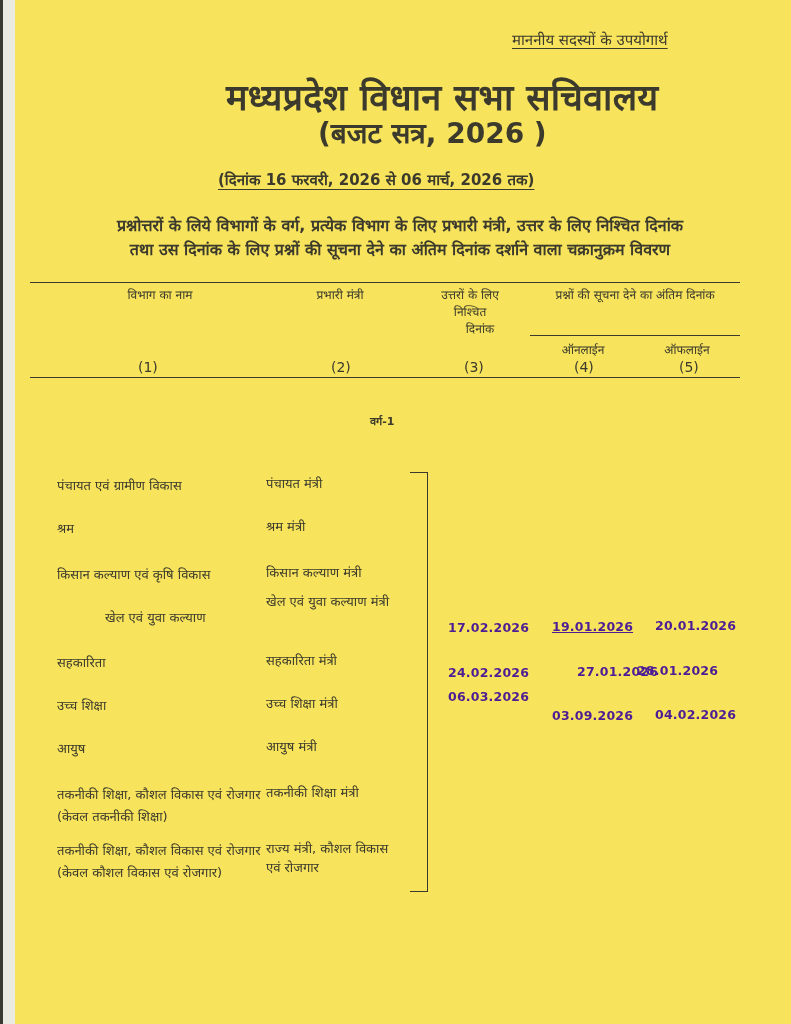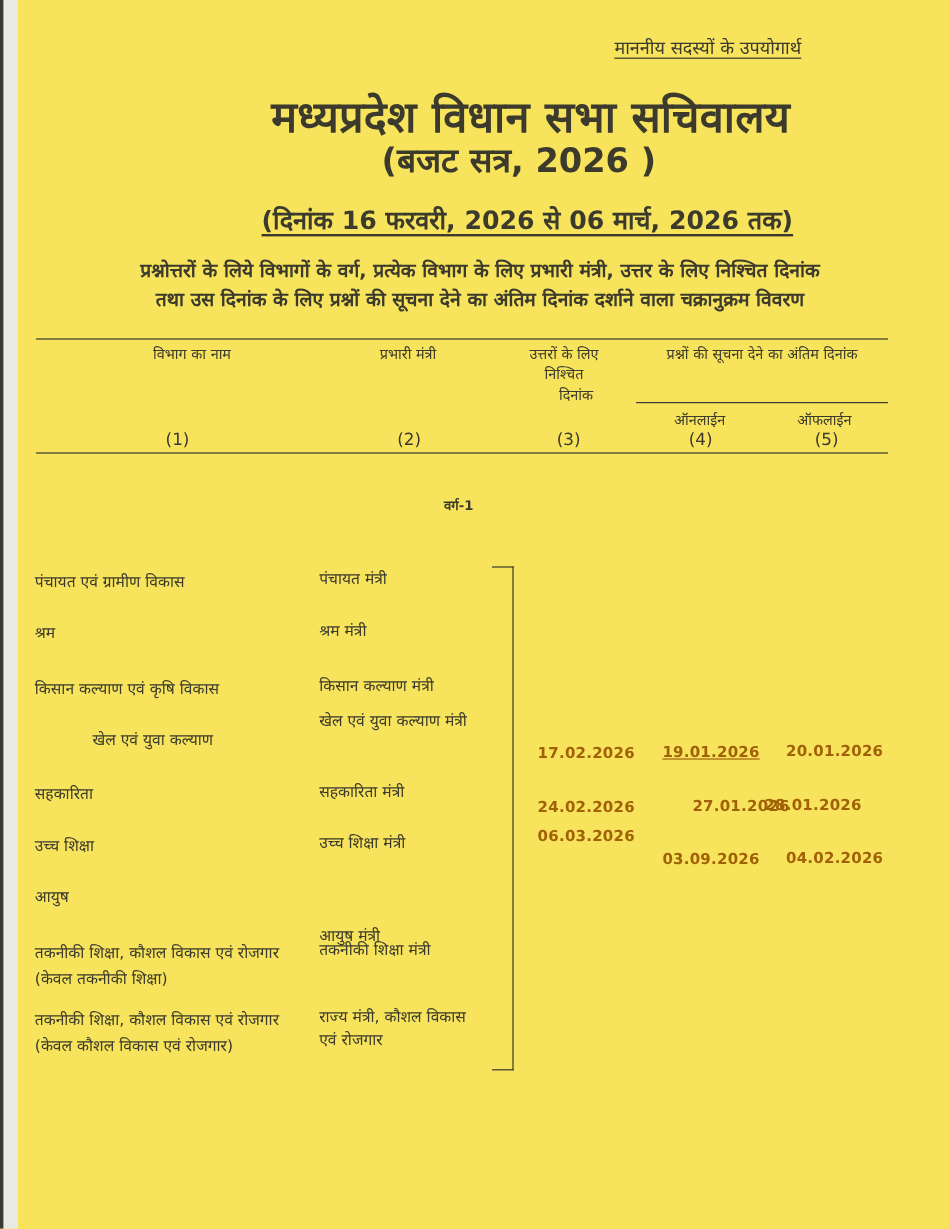--- a/index.html
+++ b/index.html
@@ -11,40 +11,40 @@
     }
     .edge-dark { position: absolute; left: 0; top: 0; width: 3px; height: 1024px; background: #3a3a34; }
     .edge-light { position: absolute; left: 3px; top: 0; width: 12px; height: 1024px; background: #e9ebe2; }
     .paper { position: absolute; left: 15px; top: 0; right: 0; bottom: 0; background: #f7e35c; }
 
     .abs { position: absolute; white-space: nowrap; }
 
     .for-members { left: 512px; top: 29px; font-size: 15px; text-decoration: underline; text-underline-offset: 3px; }
     .main-title { left: 226px; top: 72px; font-size: 36px; font-weight: bold; letter-spacing: 0.2px; }
     .session { left: 318px; top: 113px; font-size: 28px; font-weight: bold; }
-    .date-range { left: 218px; top: 169px; font-size: 21px; font-weight: bold; text-decoration: underline; text-underline-offset: 4px; }
+    .date-range { left: 218px; top: 169px; font-size: 15px; font-weight: bold; text-decoration: underline; text-underline-offset: 4px; }
     .desc { left: 40px; width: 720px; text-align: center; font-size: 16px; font-weight: bold; }
     .desc1 { top: 214px; }
     .desc2 { top: 238px; }
 
     .rule { position: absolute; height: 1px; background: #3b3a2c; }
     .th { position: absolute; font-size: 12px; text-align: center; white-space: nowrap; }
     .th-num { position: absolute; font-size: 14px; }
 
     .category { left: 370px; top: 413px; font-size: 11px; font-weight: bold; }
 
     .dept, .min { position: absolute; font-size: 13px; line-height: 22px; white-space: nowrap; }
-    .dept { left: 29px; text-align: center; }
+    .dept { left: 57px; text-align: center; }
     .min { left: 266px; }
 
     .bracket-v { position: absolute; left: 427px; top: 472px; width: 1px; height: 420px; background: #3b3a2c; }
     .bracket-t { position: absolute; left: 410px; top: 472px; width: 18px; height: 1px; background: #3b3a2c; }
     .bracket-b { position: absolute; left: 410px; top: 891px; width: 18px; height: 1px; background: #3b3a2c; }
 
-    .date { position: absolute; font-size: 12.5px; font-weight: bold; color: #a16207; letter-spacing: 0.2px; }
+    .date { position: absolute; font-size: 12.5px; font-weight: bold; color: #4c1d95; letter-spacing: 0.2px; }
   </style>
 </head>
 <body>
 
 <div class="edge-dark"></div>
 <div class="edge-light"></div>
 <div class="paper"></div>
 
 <div class="abs for-members">माननीय सदस्यों के उपयोगार्थ</div>
 <div class="abs main-title">मध्यप्रदेश विधान सभा सचिवालय</div>
@@ -95,21 +95,21 @@
   <div>
     <div class="dept" style="top:652px;">सहकारिता</div>
     <div class="min" style="top:650px;">सहकारिता मंत्री</div>
   </div>
   <div>
     <div class="dept" style="top:695px;">उच्च शिक्षा</div>
     <div class="min" style="top:693px;">उच्च शिक्षा मंत्री</div>
   </div>
   <div>
     <div class="dept" style="top:738px;">आयुष</div>
-    <div class="min" style="top:736px;margin-top:34px;">आयुष मंत्री</div>
+    <div class="min" style="top:736px;">आयुष मंत्री</div>
   </div>
   <div>
     <div class="dept" style="top:784px;">तकनीकी शिक्षा, कौशल विकास एवं रोजगार</div>
     <div class="dept" style="top:806px;">(केवल तकनीकी शिक्षा)</div>
     <div class="min" style="top:782px;">तकनीकी शिक्षा मंत्री</div>
   </div>
   <div>
     <div class="dept" style="top:840px;">तकनीकी शिक्षा, कौशल विकास एवं रोजगार</div>
     <div class="dept" style="top:862px;">(केवल कौशल विकास एवं रोजगार)</div>
     <div class="min" style="top:838px;">राज्य मंत्री, कौशल विकास</div>

